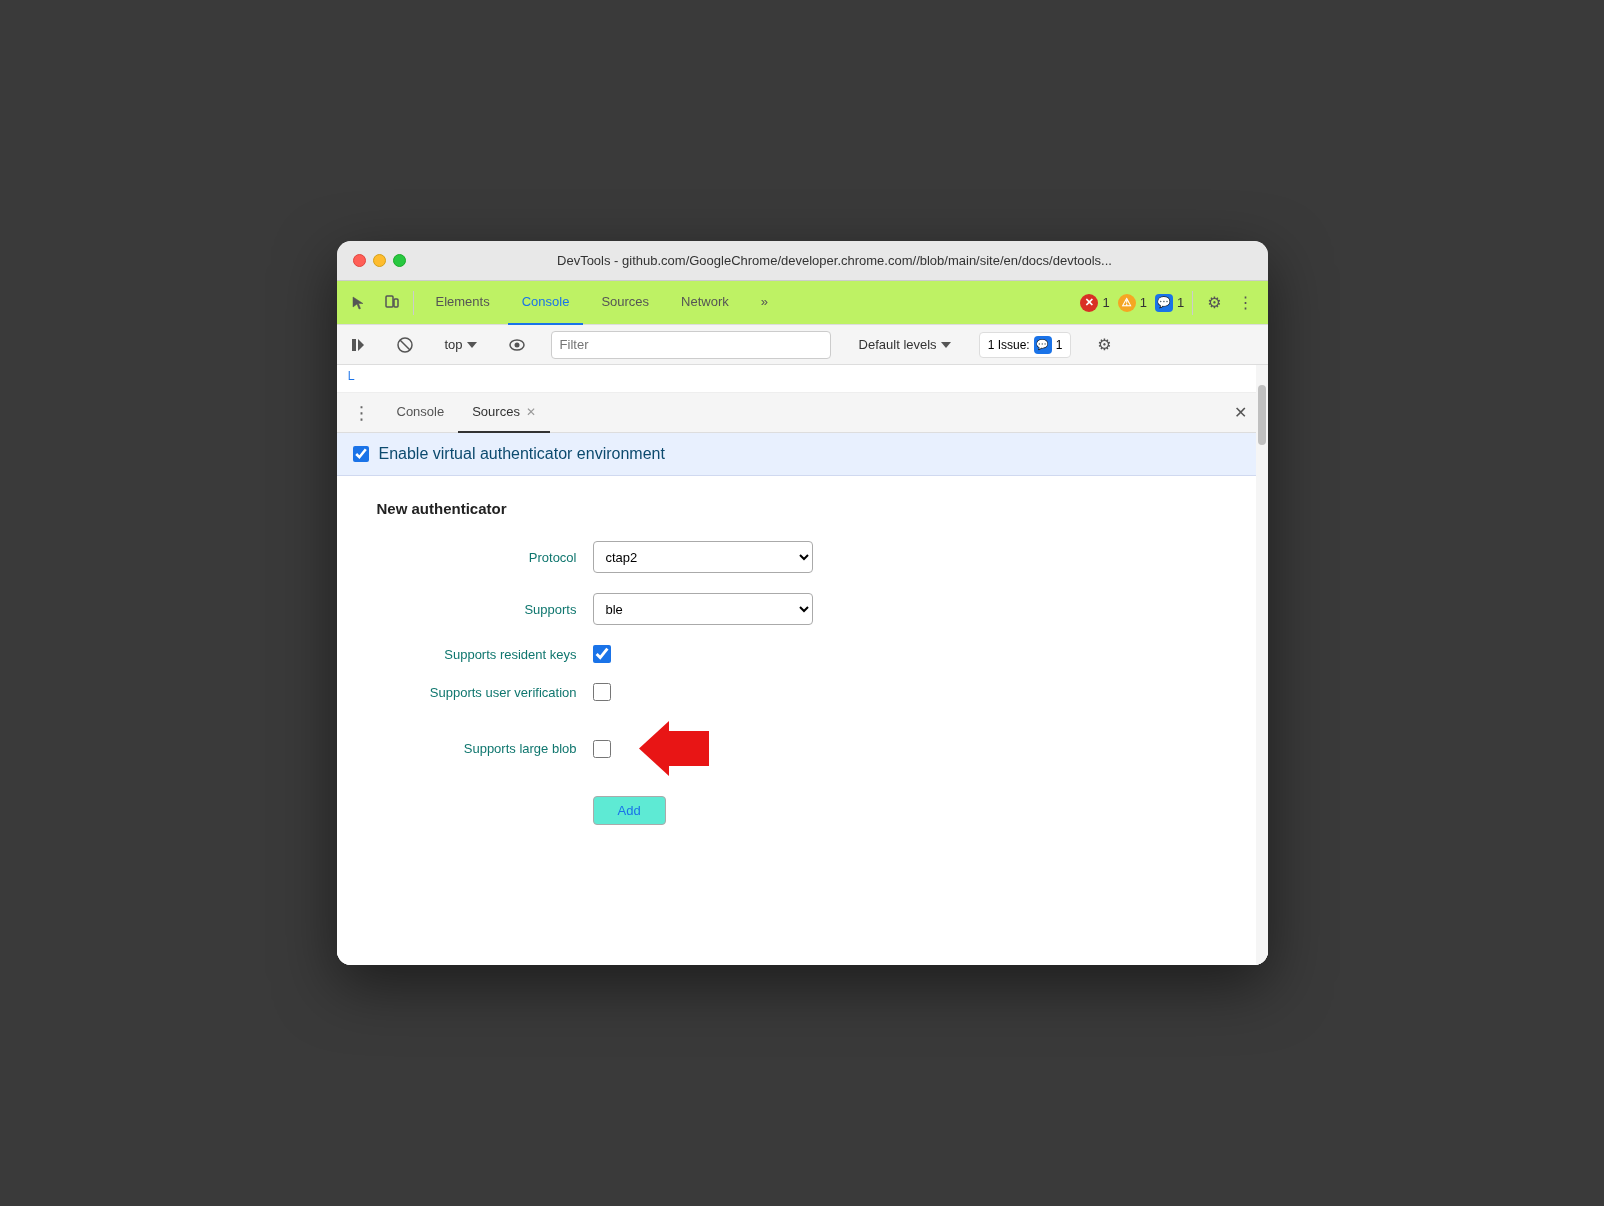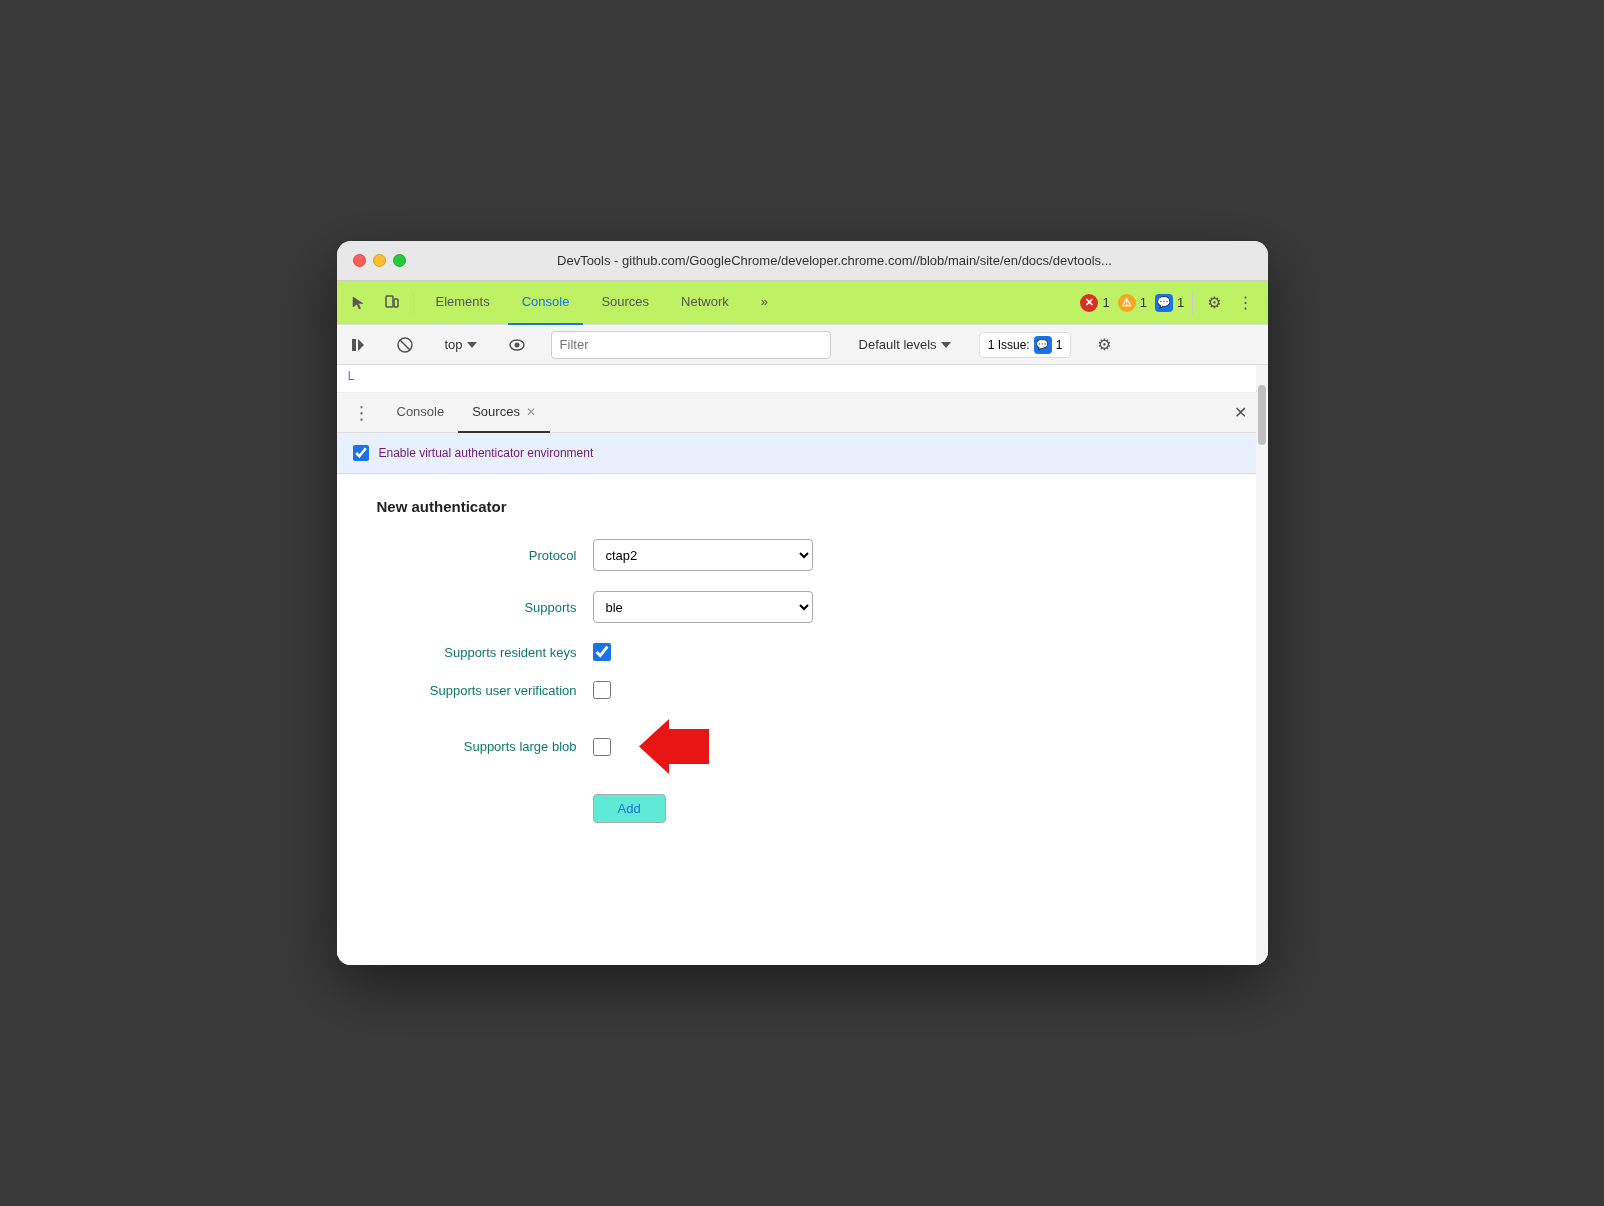--- a/index.html
+++ b/index.html
@@ -287,22 +287,22 @@
       gap: 10px;
       border-bottom: 1px solid #d0d9f0;
     }
     .enable-checkbox {
       width: 16px;
       height: 16px;
       accent-color: #1a73e8;
       cursor: pointer;
     }
     .enable-label {
-      font-size: 12px;
-      color: #701a75;
+      font-size: 16px;
+      color: #0c4a6e;
     }
     
     .new-auth-section {
       padding: 24px 40px;
     }
     .section-title {
       font-size: 15px;
       font-weight: 700;
       color: #222;
       margin-bottom: 24px;

